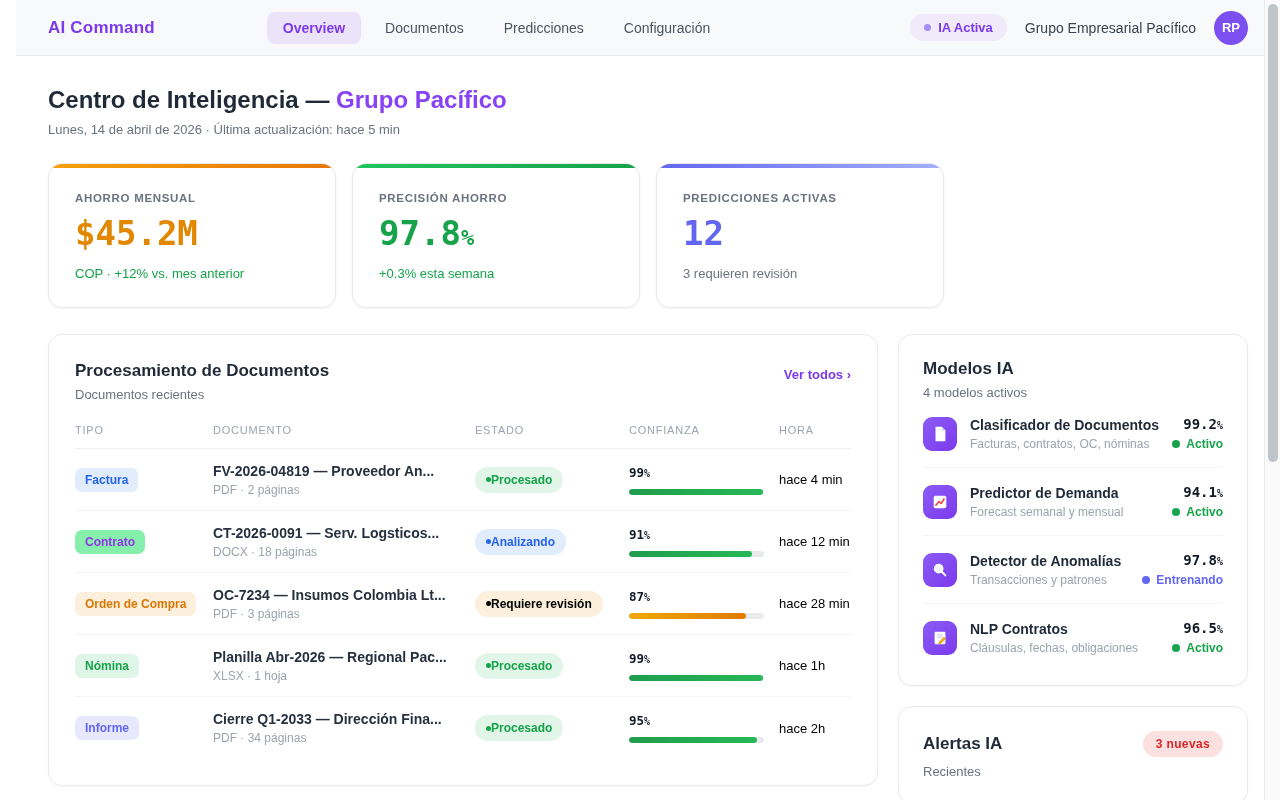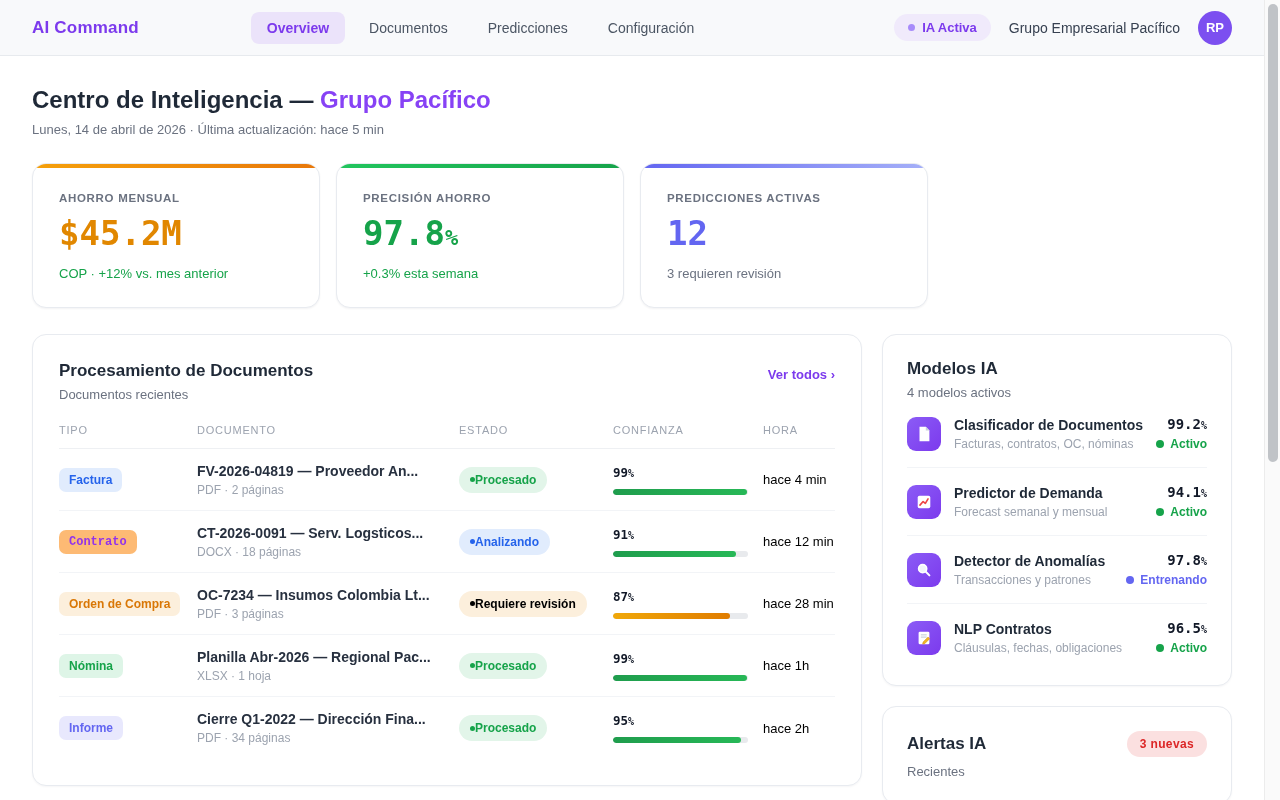--- a/index.html
+++ b/index.html
@@ -1,18 +1,18 @@
 <!DOCTYPE html>
 <html><head>
 <meta charset="utf-8">
 <style>
   * { margin:0; padding:0; box-sizing:border-box; }
   html,body { width:1280px; height:800px; overflow:hidden; background:#fff;
     font-family:"Liberation Sans", sans-serif; color:#1f2937; }
-  .viewport { width:1264px; height:576px; position:relative; }
+  .viewport { width:1264px; height:576px; position:relative;margin-left:16px; }
 
   
   .header { height:56px; background:#f8f9fb; border-bottom:1px solid #e7eaee;
     display:flex; align-items:center; padding:0 32px; }
   .logo { font-size:17px; font-weight:bold; color:#7c3aed; letter-spacing:.2px; }
   .nav { display:flex; align-items:center; gap:8px; margin-left:112px; }
   .nav-item { font-size:14px; color:#4b5563; padding:8px 16px; border-radius:8px; cursor:pointer; }
   .nav-item.active { background:#ebe3fa; color:#7c3aed; font-weight:bold; }
   .header-right { margin-left:auto; display:flex; align-items:center; gap:18px; }
   .ia-badge { background:#f0eafb; color:#7c3aed; font-size:13px; font-weight:bold;
@@ -61,21 +61,21 @@
   .sec-sub { font-size:13px; color:#6b7280; margin-top:6px; }
   .link { font-size:13px; font-weight:bold; color:#7c3aed; cursor:pointer; margin-top:6px; }
   .thead { display:grid; grid-template-columns:138px 262px 154px 150px 1fr;
     margin-top:22px; padding-bottom:12px; border-bottom:1px solid #eef0f3; }
   .th { font-size:11px; font-weight:normal; color:#9ca3af; letter-spacing:.07em; }
   .trow { display:grid; grid-template-columns:138px 262px 154px 150px 1fr; align-items:center;
     height:62px; border-bottom:1px solid #f2f4f7; }
   .trow:last-child { border-bottom:none; }
   .tbadge { display:inline-block; font-size:12px; font-weight:bold; padding:5px 10px; border-radius:7px; }
   .tb-blue   { background:#e1ecfd; color:#2563eb; }
-  .tb-purple { background:#fdba74; color:#9333ea;font-family:Liberation Mono, monospace; }
+  .tb-purple { background:#86efac; color:#9333ea; }
   .tb-orange { background:#fcefdc; color:#d97706; }
   .tb-green  { background:#def5e7; color:#16a34a; }
   .tb-indigo { background:#e8e8fd; color:#6366f1; }
   .dname { font-size:14px; font-weight:bold; color:#27303f; white-space:nowrap; }
   .dmeta { font-size:12px; color:#9ca3af; margin-top:4px; }
   .spill { display:inline-flex; align-items:center; font-size:12px; font-weight:bold;
     padding:6px 11px; border-radius:999px; }
   .sdot { width:5px; height:5px; border-radius:50%; background:currentColor; }
   .st-green  { background:#e2f5e9; color:#16a34a; }
   .st-blue   { background:#e1ecfd; color:#2563eb; }
@@ -270,21 +270,21 @@
             <div class="cbar">
                 <div class="cfill bar-green" style="width: 99%;"></div>
               </div>
           </div>
           <div class="c-time">hace 1h</div>
         </div>
 
         <div class="trow">
           <div><span class="tbadge tb-indigo">Informe</span></div>
           <div>
-            <div class="dname">Cierre Q1-2022 — Dirección Fina...</div>
+            <div class="dname">Cierre Q1-2033 — Dirección Fina...</div>
             <div class="dmeta">PDF · 34 páginas</div>
           </div>
           <div><span class="spill st-green">
                 <span class="sdot"></span>
                 <span>Procesado</span>
               </span></div>
           <div>
             <div class="cval"><span>95</span><span class="psign">%</span></div>
             <div class="cbar">
                 <div class="cfill bar-green" style="width: 95%;"></div>

